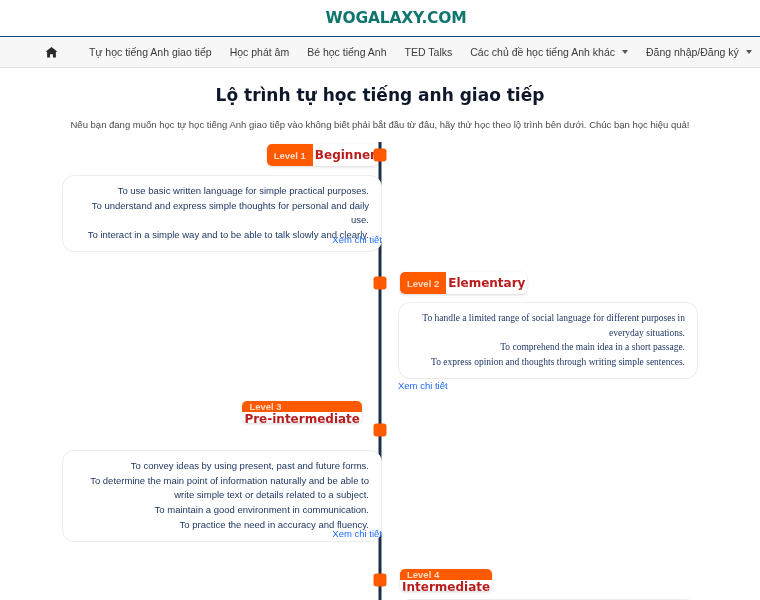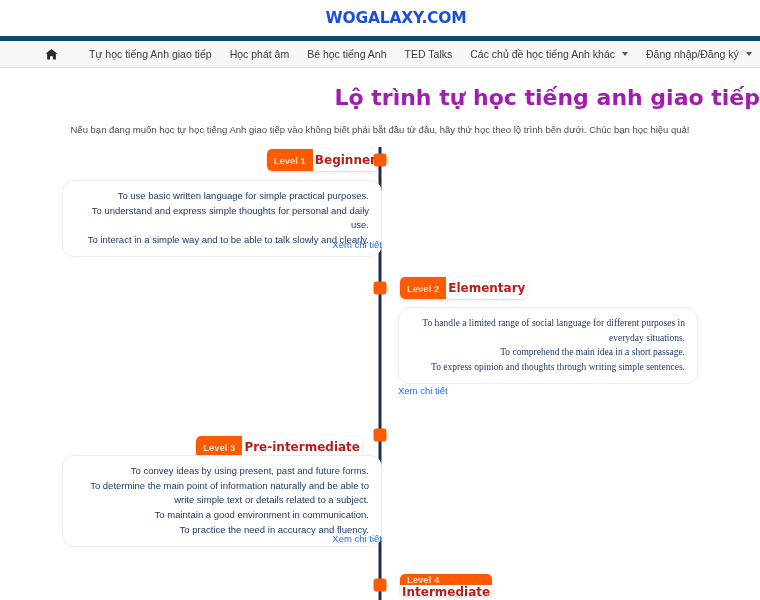--- a/index.html
+++ b/index.html
@@ -14,33 +14,33 @@
 
   
   .logo-bar {
     height: 36px;
     display: flex;
     align-items: center;
     justify-content: center;
     background: #ffffff;
   }
   .logo-text {
-    color: #1d4ed8;
+    color: #0f766e;
     font-weight: bold;
     font-size: 15.5px;
     letter-spacing: -0.2px;
     font-family: "DejaVu Sans", sans-serif;
     margin-left: 32px;
   }
 
   
   .navbar {
     height: 32px;
     background: #f7f7f7;
-    border-top: 5px solid #0c4a6e;
+    border-top: 1px solid #0c4a6e;
     border-bottom: 1px solid #e0e0e0;
     display: flex;
     align-items: center;
     padding: 0 14px 0 40px;
     position: relative;
   }
   .nav-left { display: flex; align-items: center; gap: 0; }
   .nav-home {
     display: inline-flex; align-items: center; justify-content: center;
     width: 22px; height: 22px; margin-right: 18px;
@@ -61,23 +61,23 @@
     border-top: 4px solid #555;
     margin-left: 2px;
   }
   .nav-right {
     margin-left: auto;
     display: flex; align-items: center;
   }
 
   
   .page-title {
-    text-align: right;
-    color: #a21caf;
-    font-size: 22px;
+    text-align: center;
+    color: #0f172a;
+    font-size: 17px;
     font-weight: bold;
     margin: 17px 0 0 0;
     font-family: "DejaVu Sans", sans-serif;
   }
   .page-subtitle {
     text-align: center;
     font-size: 9.5px;
     color: #4a4a4a;
     margin: 14px 0 0 0;
     padding: 0 60px;
@@ -240,21 +240,21 @@
   <div class="card align-left" style="left:398px; right:62px; top:160px;">
     <p>To handle a limited range of social language for different purposes in everyday situations.</p>
     <p>To comprehend the main idea in a short passage.</p>
     <p>To express opinion and thoughts through writing simple sentences.</p>
   </div>
 
   <a class="detail-link" style="left:398px; top:238px;">Xem chi tiết</a>
 
   <div class="tl-dot" style="top:288px;"></div>
 
-  <div class="badge-wrap" style="right:398px; top:289px;">
+  <div class="badge-wrap" style="right:398px; top:259px;flex-direction:column;">
     <span class="badge-level">Level 3</span>
     <span class="badge-name">Pre-intermediate</span>
   </div>
 
   <div class="card align-right" style="right:378px; left:62px; top:308px;">
     <p>To convey ideas by using present, past and future forms.</p>
     <p>To determine the main point of information naturally and be able to write simple text or details related to a subject.</p>
     <p>To maintain a good environment in communication.</p>
     <p>To practice the need in accuracy and fluency.</p>
   </div>

